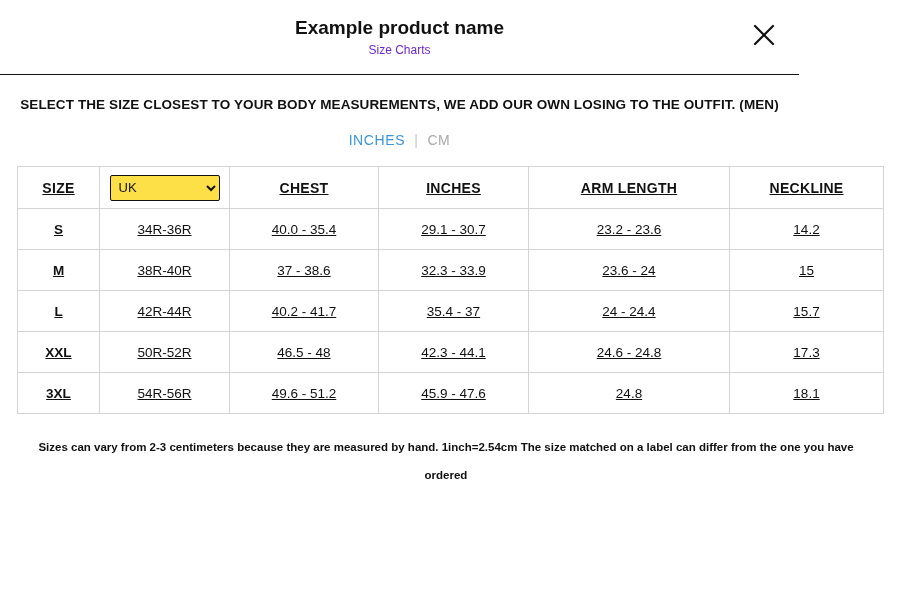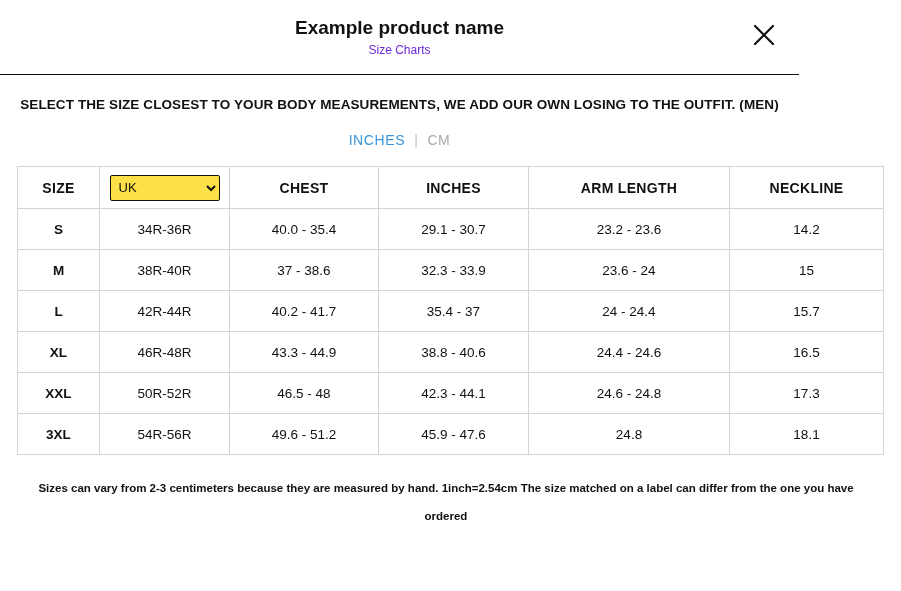--- a/index.html
+++ b/index.html
@@ -105,20 +105,21 @@
   }
   table.size-table th,
   table.size-table td {
     border: 1px solid #d4d4d4;
     text-align: center;
     font-size: 13.5px;
     color: #111111;
     height: 41px;
     padding: 0 4px;
     box-sizing: border-box;
+    text-decoration: underline;
   }
   table.size-table thead th {
     font-weight: bold;
     letter-spacing: 0.3px;
     height: 42px;
     font-size: 14px;
   }
   table.size-table tbody td:first-child {
     font-weight: bold;
   }
@@ -225,28 +226,20 @@
         </tr>
         <tr>
           <td>L</td>
           <td>42R-44R</td>
           <td>40.2 - 41.7</td>
           <td>35.4 - 37</td>
           <td>24 - 24.4</td>
           <td>15.7</td>
         </tr>
         <tr>
-          <td>XL</td>
-          <td>46R-48R</td>
-          <td>43.3 - 44.9</td>
-          <td>38.8 - 40.6</td>
-          <td>24.4 - 24.6</td>
-          <td>16.5</td>
-        </tr>
-        <tr>
           <td>XXL</td>
           <td>50R-52R</td>
           <td>46.5 - 48</td>
           <td>42.3 - 44.1</td>
           <td>24.6 - 24.8</td>
           <td>17.3</td>
         </tr>
         <tr>
           <td>3XL</td>
           <td>54R-56R</td>

